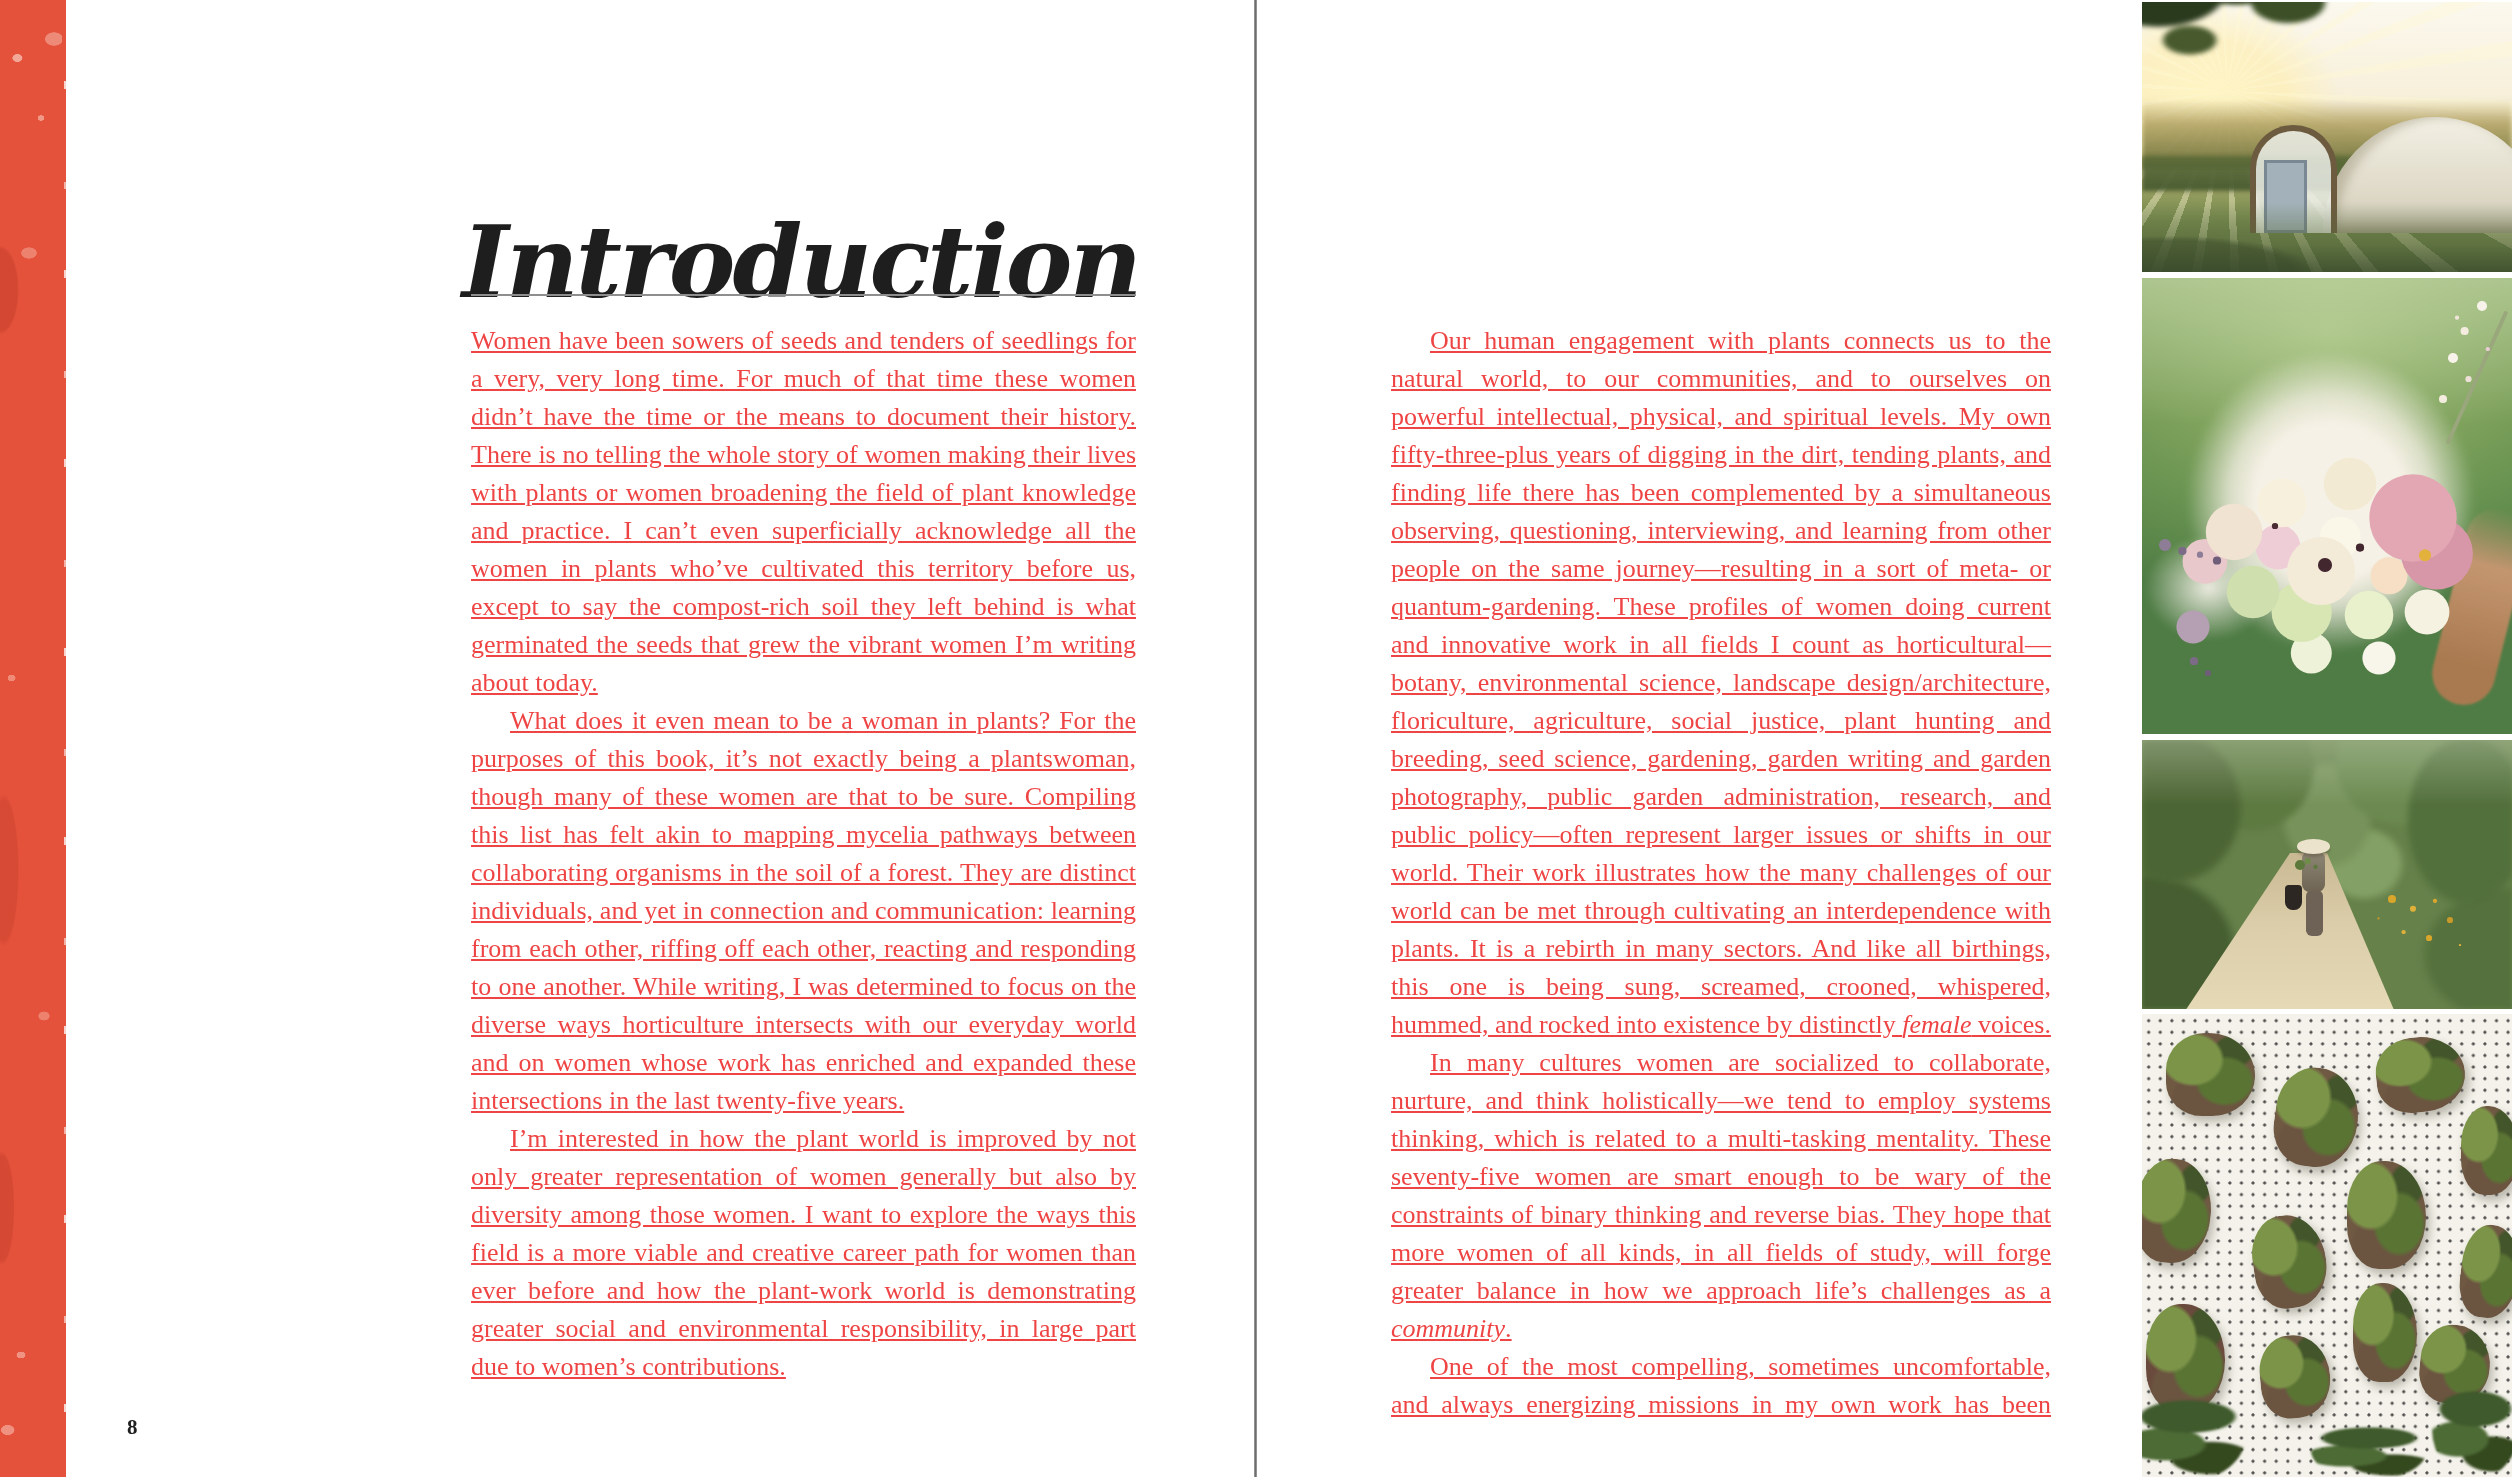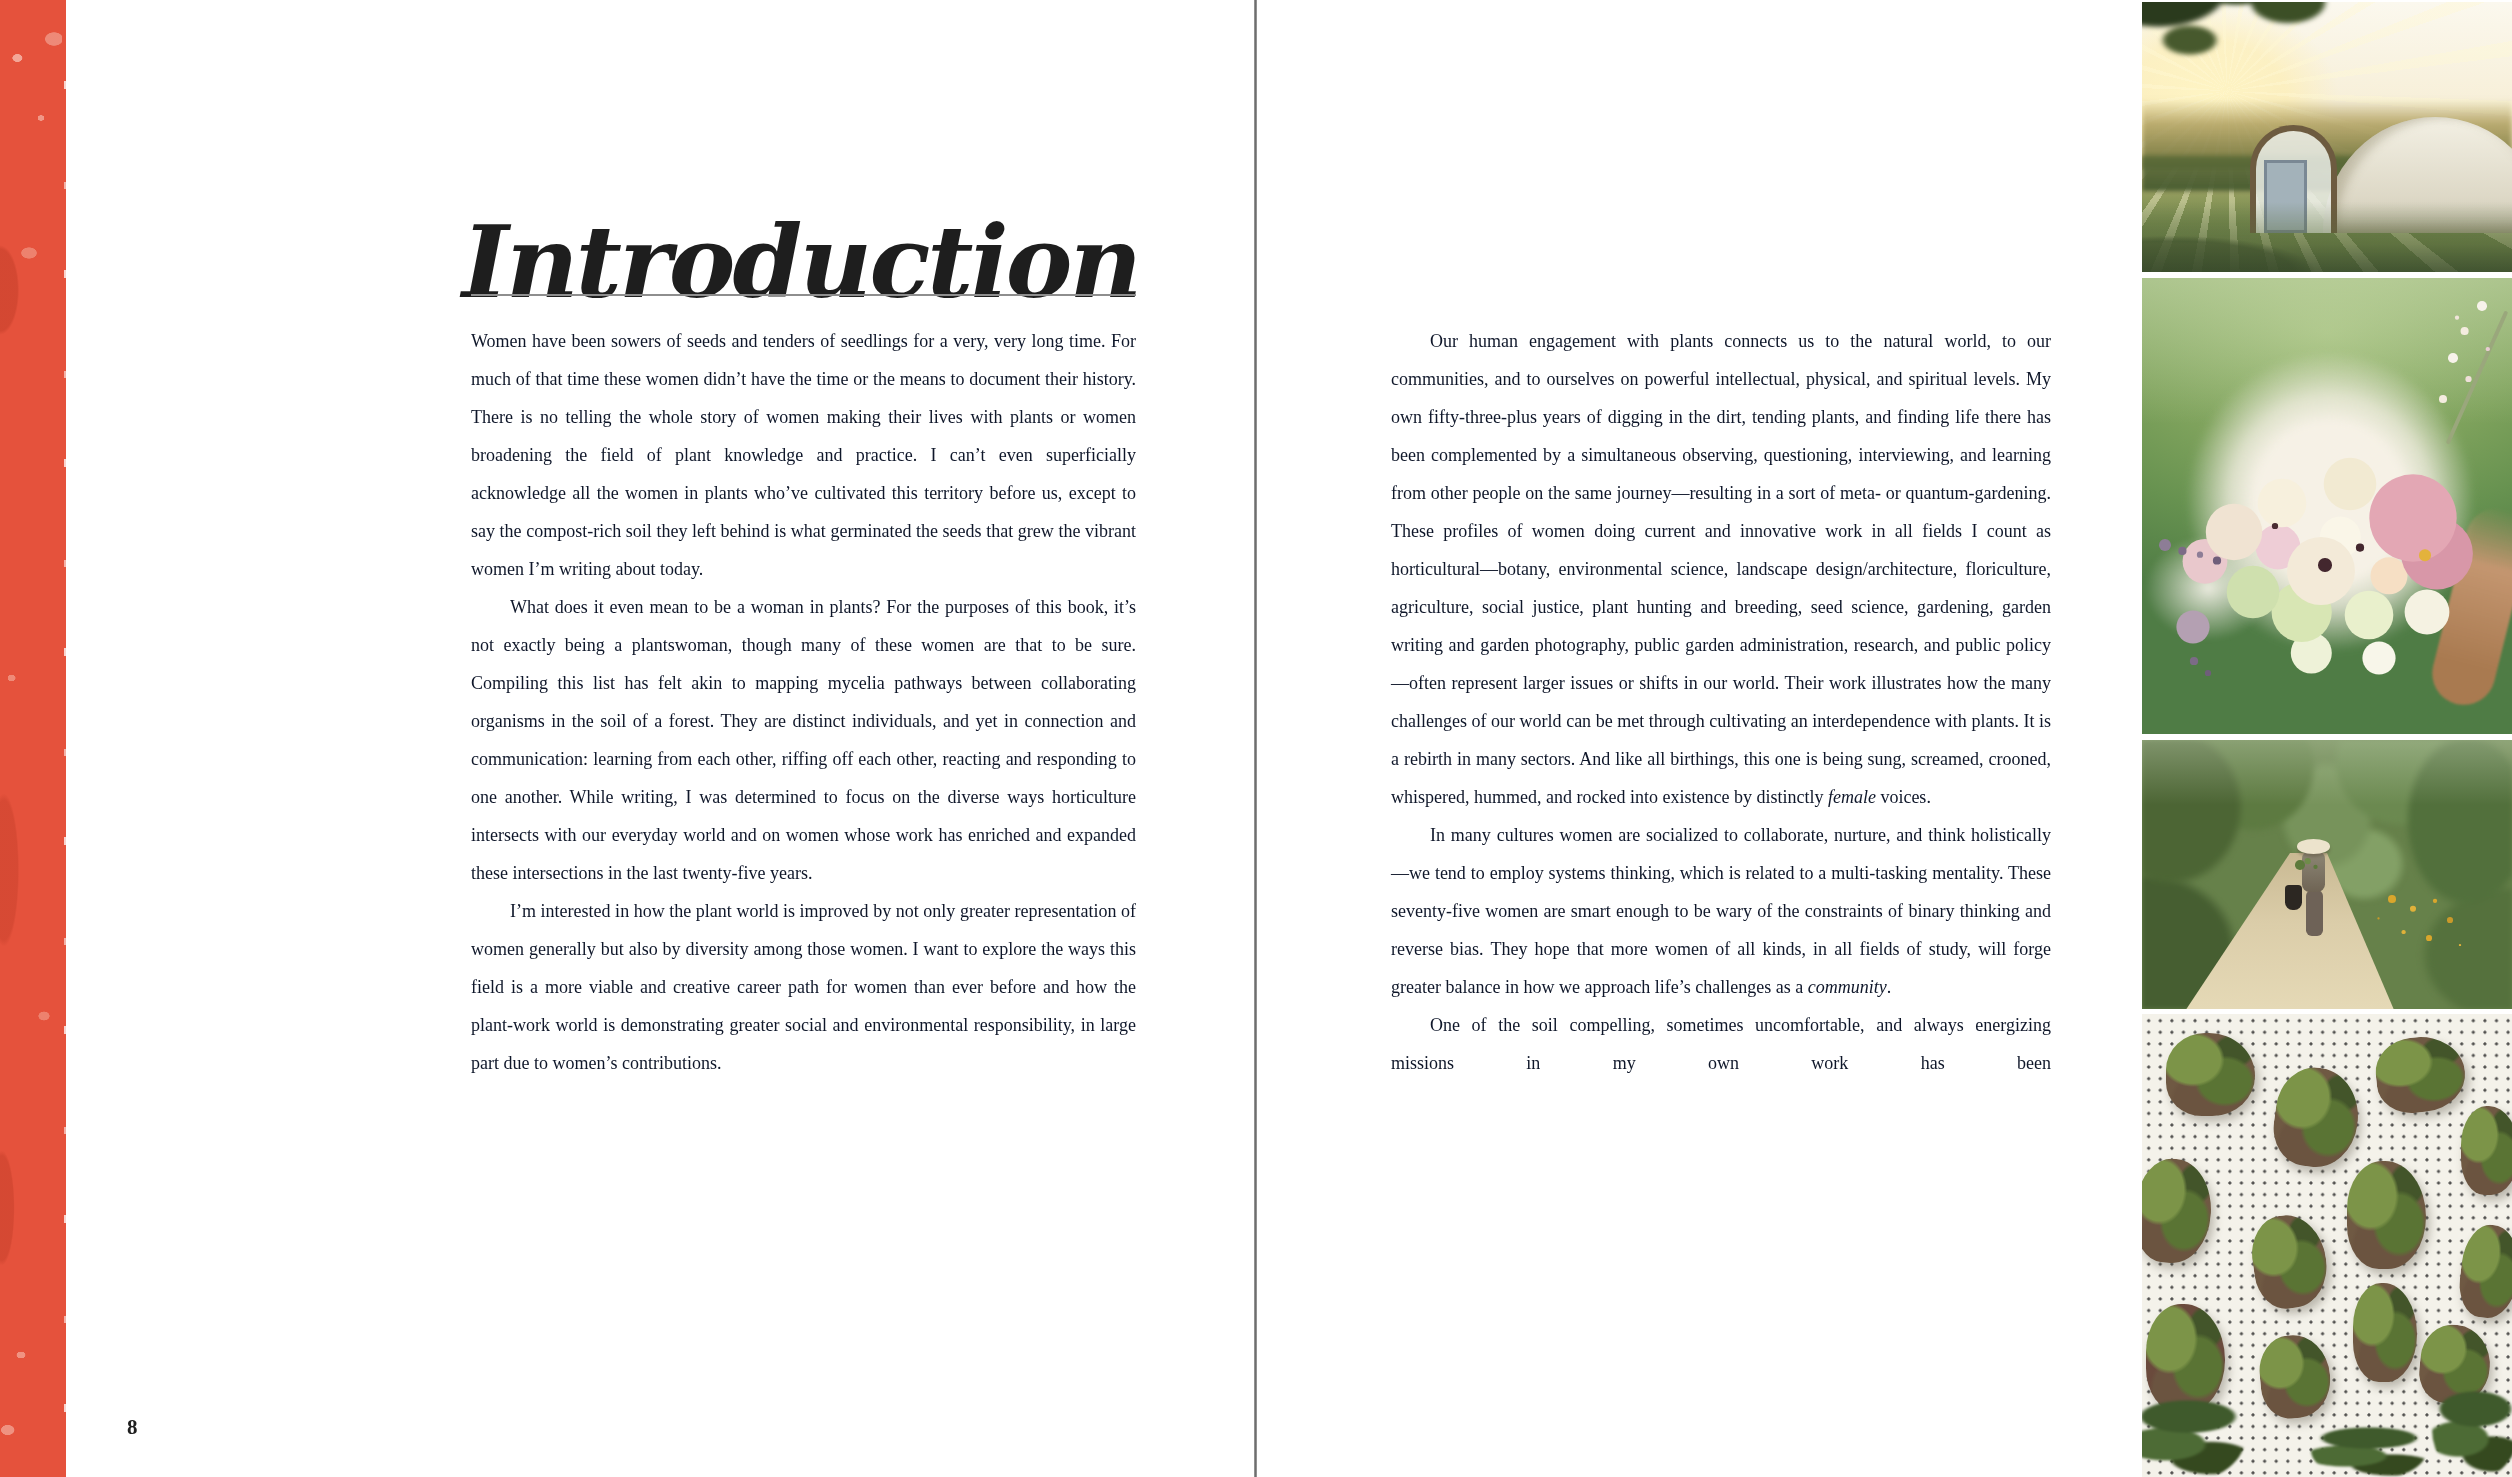--- a/index.html
+++ b/index.html
@@ -42,22 +42,23 @@
     font-family:"DejaVu Serif", serif;font-style:italic;font-weight:700;
     font-size:100px;line-height:1.05;letter-spacing:-2.9px;color:#1e1e1e;
     white-space:nowrap;
   }
   .title-rule{
     position:absolute;left:471px;top:294px;width:665px;height:1.9px;
     background:#8e8e8e;
   }
   .text-col{
     position:absolute;top:322px;
-    font-size:18px;line-height:38px;color:#0f172a;
+    font-size:26px;line-height:38px;color:#ef4444;
     text-align:justify;
+    text-decoration:underline;
   }
   #left-col{left:471px;width:665px;}
   #right-col{left:1391px;width:660px;}
   .text-col p{margin:0;text-indent:39px;}
   .text-col p.no-indent{text-indent:0;}
   .text-col p.continues{text-align-last:justify;}
   .text-col em{font-style:italic;margin-top:12px;}
   .folio{
     position:absolute;left:127px;top:1415px;
     font-size:21px;font-weight:700;color:#1f1f1f;
@@ -187,21 +188,21 @@
   </div>
   <div class="folio">8</div>
 </div>
 
 <div class="gutter-line"></div>
 
 <div>
   <div class="text-col" id="right-col">
     <p>Our human engagement with plants connects us to the natural world, to our communities, and to ourselves on powerful intellectual, physical, and spiritual levels. My own fifty-three-plus years of digging in the dirt, tending plants, and finding life there has been complemented by a simultaneous observing, questioning, interviewing, and learning from other people on the same journey—resulting in a sort of meta- or quantum-gardening. These profiles of women doing current and innovative work in all fields I count as horticultural—botany, environmental science, landscape design/architecture, floriculture, agriculture, social justice, plant hunting and breeding, seed science, gardening, garden writing and garden photography, public garden administration, research, and public policy—often represent larger issues or shifts in our world. Their work illustrates how the many challenges of our world can be met through cultivating an interdependence with plants. It is a rebirth in many sectors. And like all birthings, this one is being sung, screamed, crooned, whispered, hummed, and rocked into existence by distinctly <em>female</em> voices.</p>
     <p>In many cultures women are socialized to collaborate, nurture, and think holistically—we tend to employ systems thinking, which is related to a multi-tasking mentality. These seventy-five women are smart enough to be wary of the constraints of binary thinking and reverse bias. They hope that more women of all kinds, in all fields of study, will forge greater balance in how we approach life’s challenges as a <em>community</em>.</p>
-    <p class="continues">One of the soil compelling, sometimes uncomfortable, and always energizing missions in my own work has been</p>
+    <p class="continues">One of the most compelling, sometimes uncomfortable, and always energizing missions in my own work has been</p>
   </div>
 
   <div class="photo" id="photo-1" role="img" aria-label="Sunrise light streaming through trees onto a garden with a hoop greenhouse">
     <div class="p1-glow"></div>
     <div class="p1-rays"></div>
     <div class="p1-treeline"></div>
     <div class="p1-canopy"></div>
     <div class="p1-hedge"></div>
     <div class="p1-tunnel"></div>
     <div class="p1-arch"></div>

